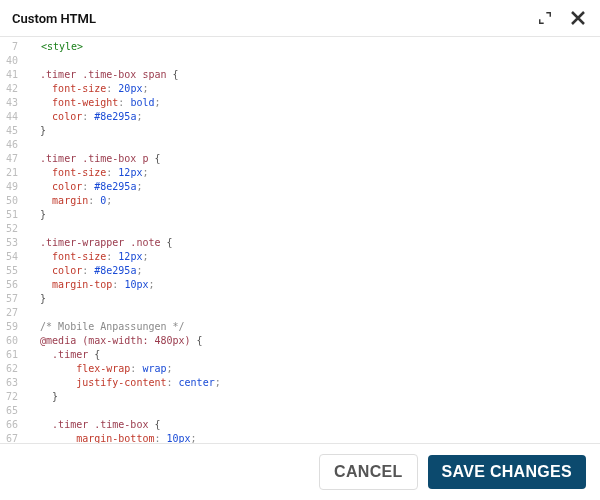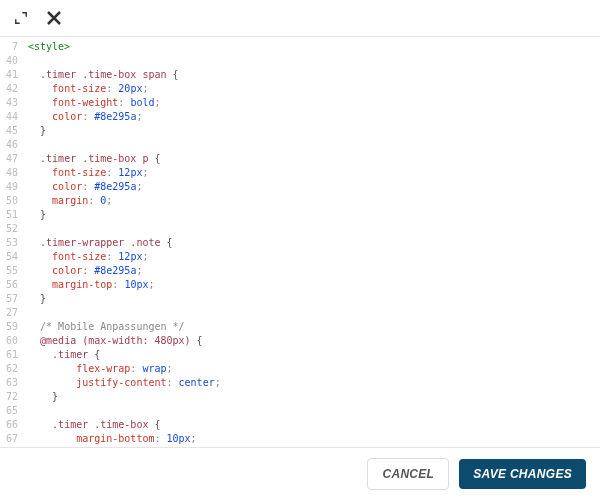--- a/index.html
+++ b/index.html
@@ -71,51 +71,51 @@
   }
   .code-lines .line { height: 14px; }
   .footer {
     display: flex;
     justify-content: flex-end;
     align-items: center;
     gap: 10px;
     padding: 10px 14px;
   }
   .btn {
-    font-size: 12px;
+    font-size: 16px;
     font-weight: 600;
     letter-spacing: 0.3px;
     padding: 8px 14px;
     border-radius: 4px;
     cursor: pointer;
     border: none;
-    font-style: italic;
   }
   .btn-cancel {
     background: #fff;
     color: #555;
     border: 1px solid #ddd;
   }
   .btn-save {
     background: #0c4a6e;
     color: #fff;
   }
   
-  .t-tag   { color: #1a7f1a; }
+  .t-tag   { color: #1a7f1a; margin-left: 13px; }
   .t-sel   { color: #9a3b4d; }
   .t-prop  { color: #c0392b; }
   .t-val   { color: #1a4bd6; }
   .t-punc  { color: #888; }
   .t-brace { color: #555; }
   .t-cmt   { color: #8a8a8a; margin-top: 32px; }
 </style>
 </head>
 <body>
 
 <div class="modal-header">
+  <div class="modal-title">Custom HTML</div>
   <div class="header-actions">
     <button class="icon-btn" aria-label="expand">
       <svg viewBox="0 0 16 16" fill="none" stroke="currentColor" stroke-width="1.6">
         <path d="M9.5 2H14v4.5"></path>
           <path d="M6.5 14H2V9.5"></path>
       </svg>
     </button>
     <button class="icon-btn close" aria-label="close">
       <svg viewBox="0 0 16 16" fill="none" stroke="currentColor">
         <path d="M2 2l12 12M14 2L2 14"></path>
@@ -129,21 +129,21 @@
     <div class="gutter" id="gutter">
         <div>7</div>
         <div>40</div>
         <div>41</div>
         <div>42</div>
         <div>43</div>
         <div>44</div>
         <div>45</div>
         <div>46</div>
         <div>47</div>
-        <div>48</div>
+        <div>21</div>
         <div>49</div>
         <div>50</div>
         <div>51</div>
         <div>52</div>
         <div>53</div>
         <div>54</div>
         <div>55</div>
         <div>56</div>
         <div>57</div>
         <div>27</div>

